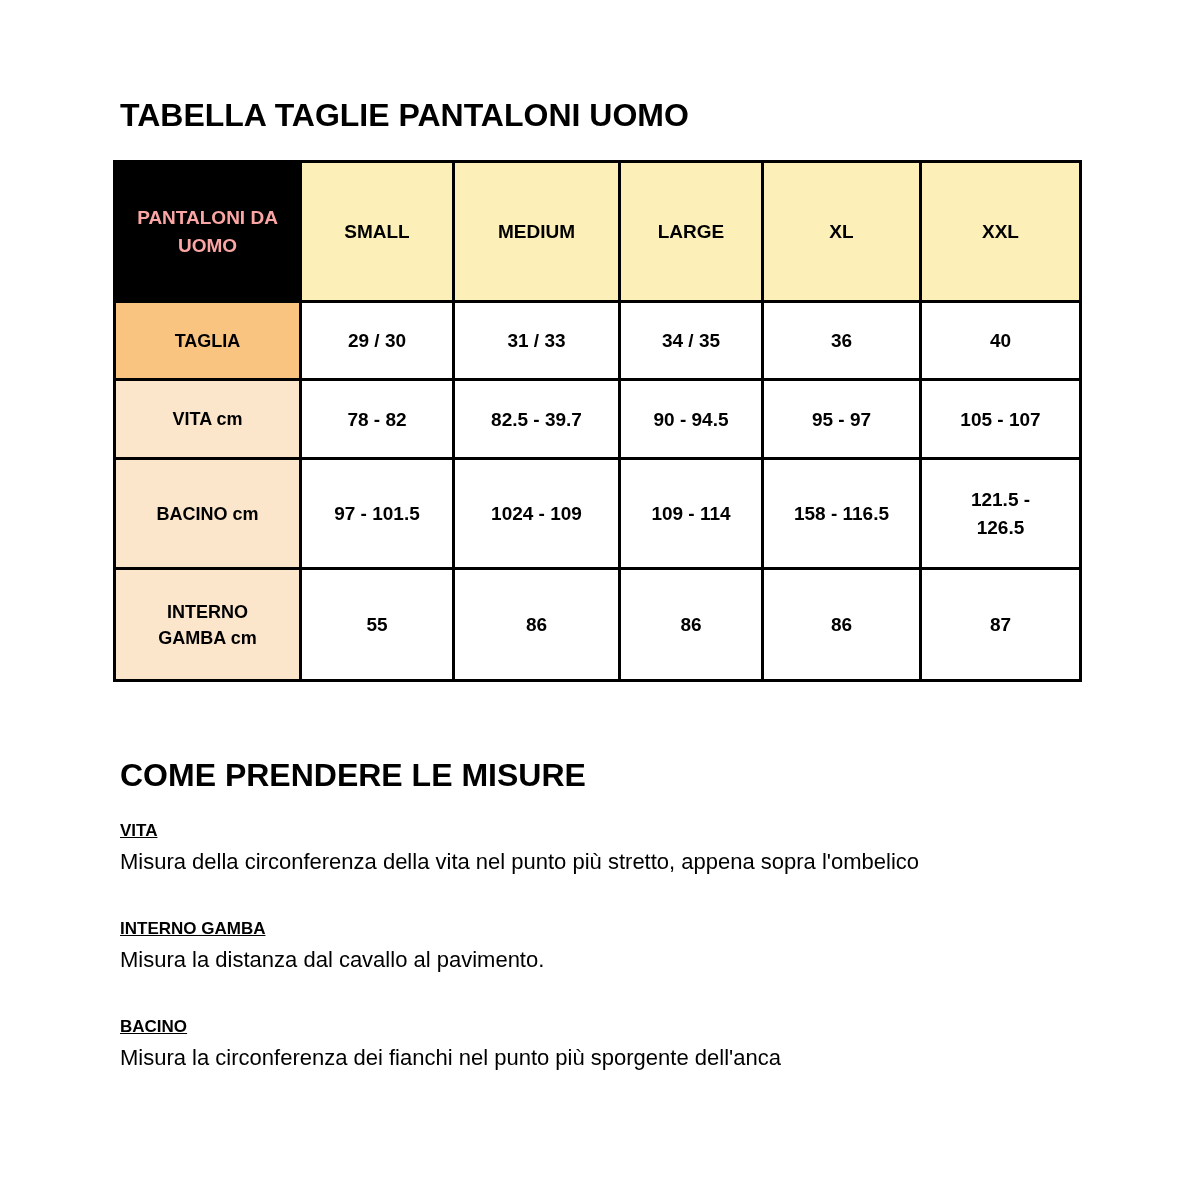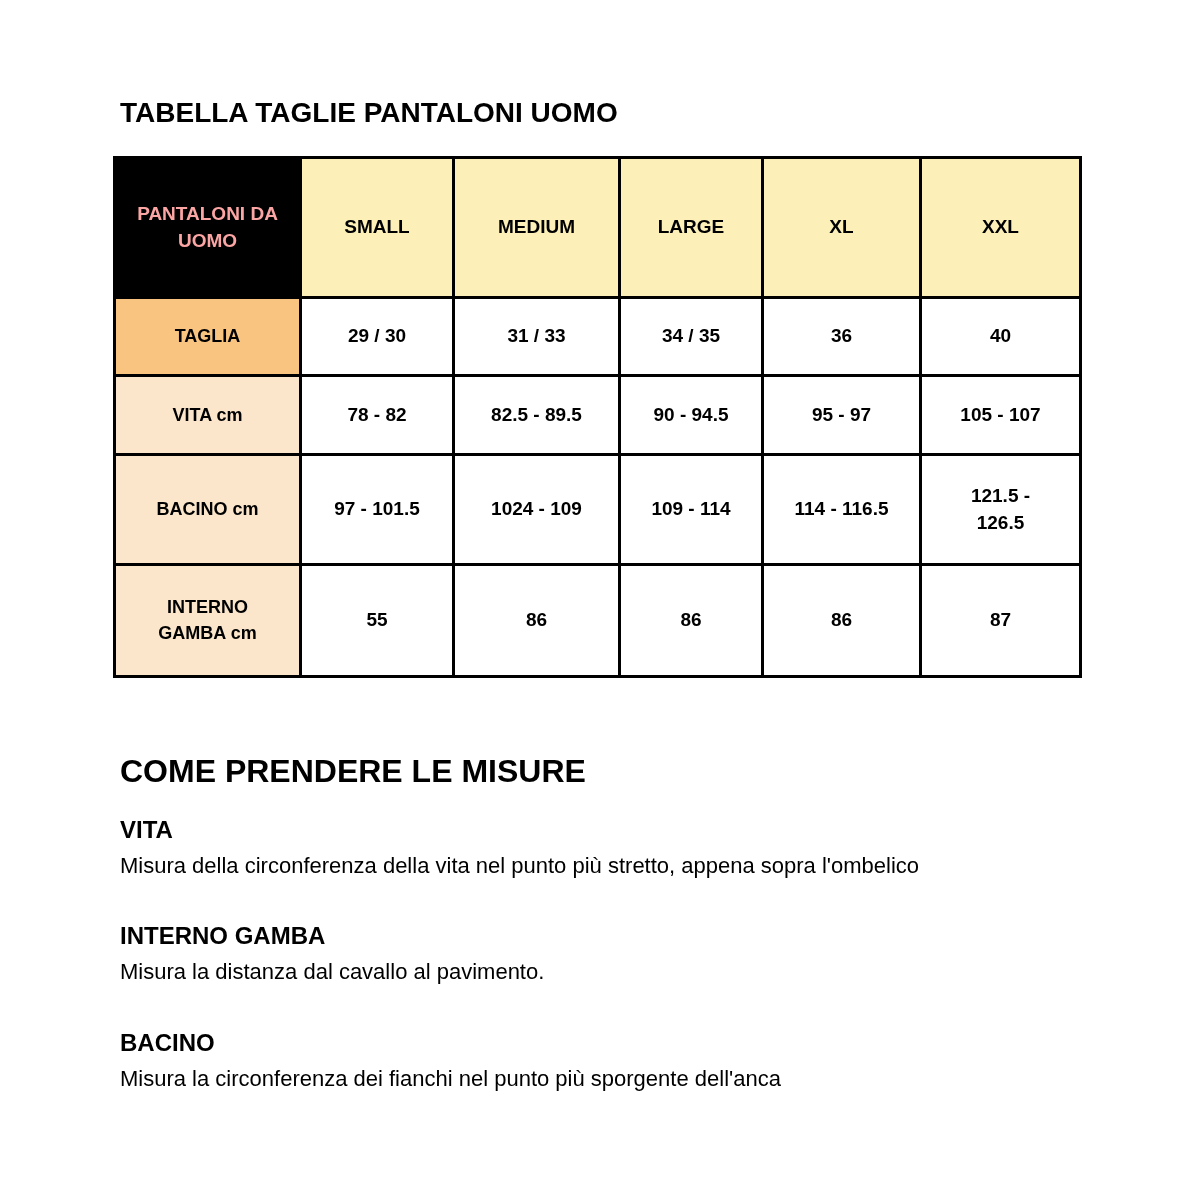--- a/index.html
+++ b/index.html
@@ -13,21 +13,21 @@
     position: relative;
     width: 1200px;
     height: 1200px;
     background: #ffffff;
     overflow: hidden;
     box-sizing: border-box;
     padding: 96px 120px 0 120px;
   }
   h1.page-title {
     margin: 0;
-    font-size: 28px;
+    font-size: 32px;
     line-height: 1.2;
     font-weight: bold;
     letter-spacing: 0px;
     white-space: nowrap;
   }
   table.size-table {
     border-collapse: collapse;
     table-layout: fixed;
     margin-top: 26px;
     margin-left: -7px;
@@ -73,23 +73,24 @@
     margin: 74px 0 0 0;
     font-size: 32px;
     line-height: 1.2;
     font-weight: bold;
     white-space: nowrap;
   }
   .measure-section { margin-top: 42px; }
   .measure-section.first { margin-top: 26px; }
   .measure-title {
     margin: 0;
-    font-size: 24px;
+    font-size: 17px;
     font-weight: bold;
     line-height: 1.2;
+    text-decoration: underline;
   }
   .measure-desc {
     margin: 7px 0 0 0;
     font-size: 22px;
     font-weight: normal;
     line-height: 1.3;
   }
 </style>
 </head>
 <body>
@@ -122,32 +123,32 @@
         <td class="data-cell">29 / 30</td>
         <td class="data-cell">31 / 33</td>
         <td class="data-cell">34 / 35</td>
         <td class="data-cell">36</td>
         <td class="data-cell">40</td>
       </tr>
 
       <tr class="row-vita">
         <td class="row-label peach">VITA cm</td>
         <td class="data-cell">78 - 82</td>
-        <td class="data-cell">82.5 - 89.5</td>
+        <td class="data-cell">82.5 - 39.7</td>
         <td class="data-cell">90 - 94.5</td>
         <td class="data-cell">95 - 97</td>
         <td class="data-cell">105 - 107</td>
       </tr>
 
       <tr class="row-bacino">
         <td class="row-label peach">BACINO cm</td>
         <td class="data-cell">97 - 101.5</td>
         <td class="data-cell">1024 - 109</td>
         <td class="data-cell">109 - 114</td>
-        <td class="data-cell">114 - 116.5</td>
+        <td class="data-cell">158 - 116.5</td>
         <td class="data-cell"><span class="wrap-narrow">121.5 - 126.5</span></td>
       </tr>
 
       <tr class="row-interno">
         <td class="row-label peach">INTERNO GAMBA cm</td>
         <td class="data-cell">55</td>
         <td class="data-cell">86</td>
         <td class="data-cell">86</td>
         <td class="data-cell">86</td>
         <td class="data-cell">87</td>

